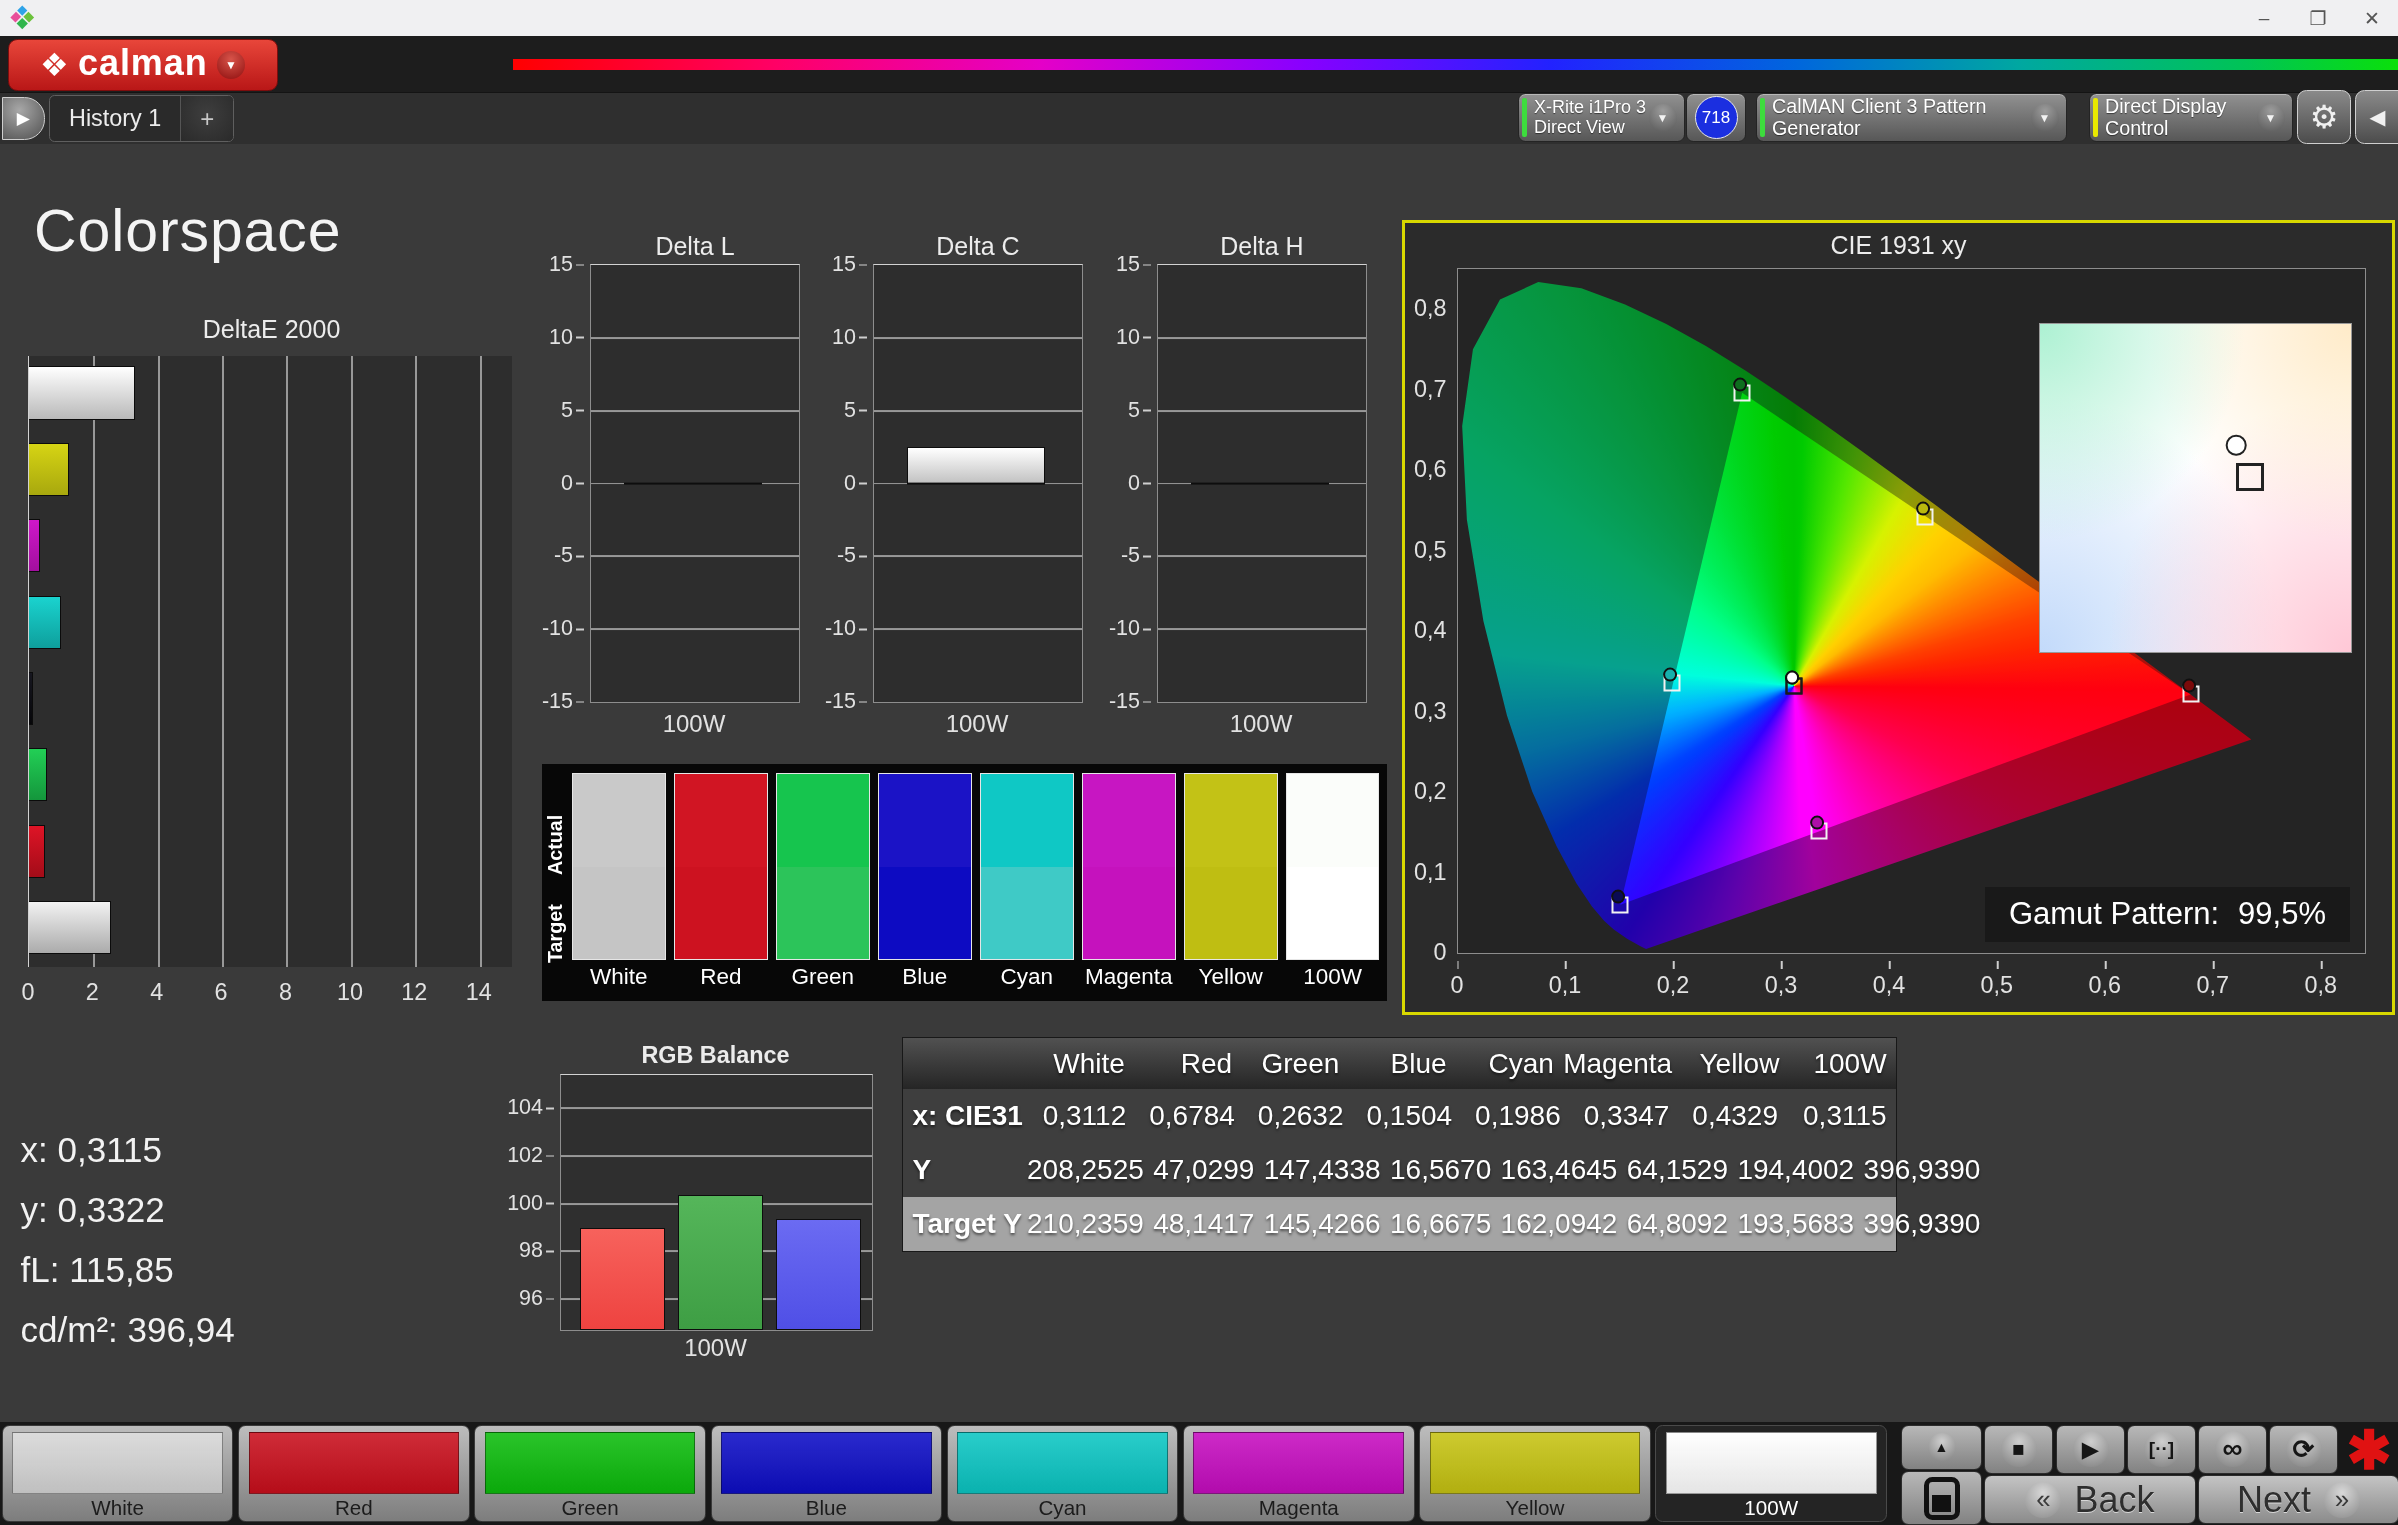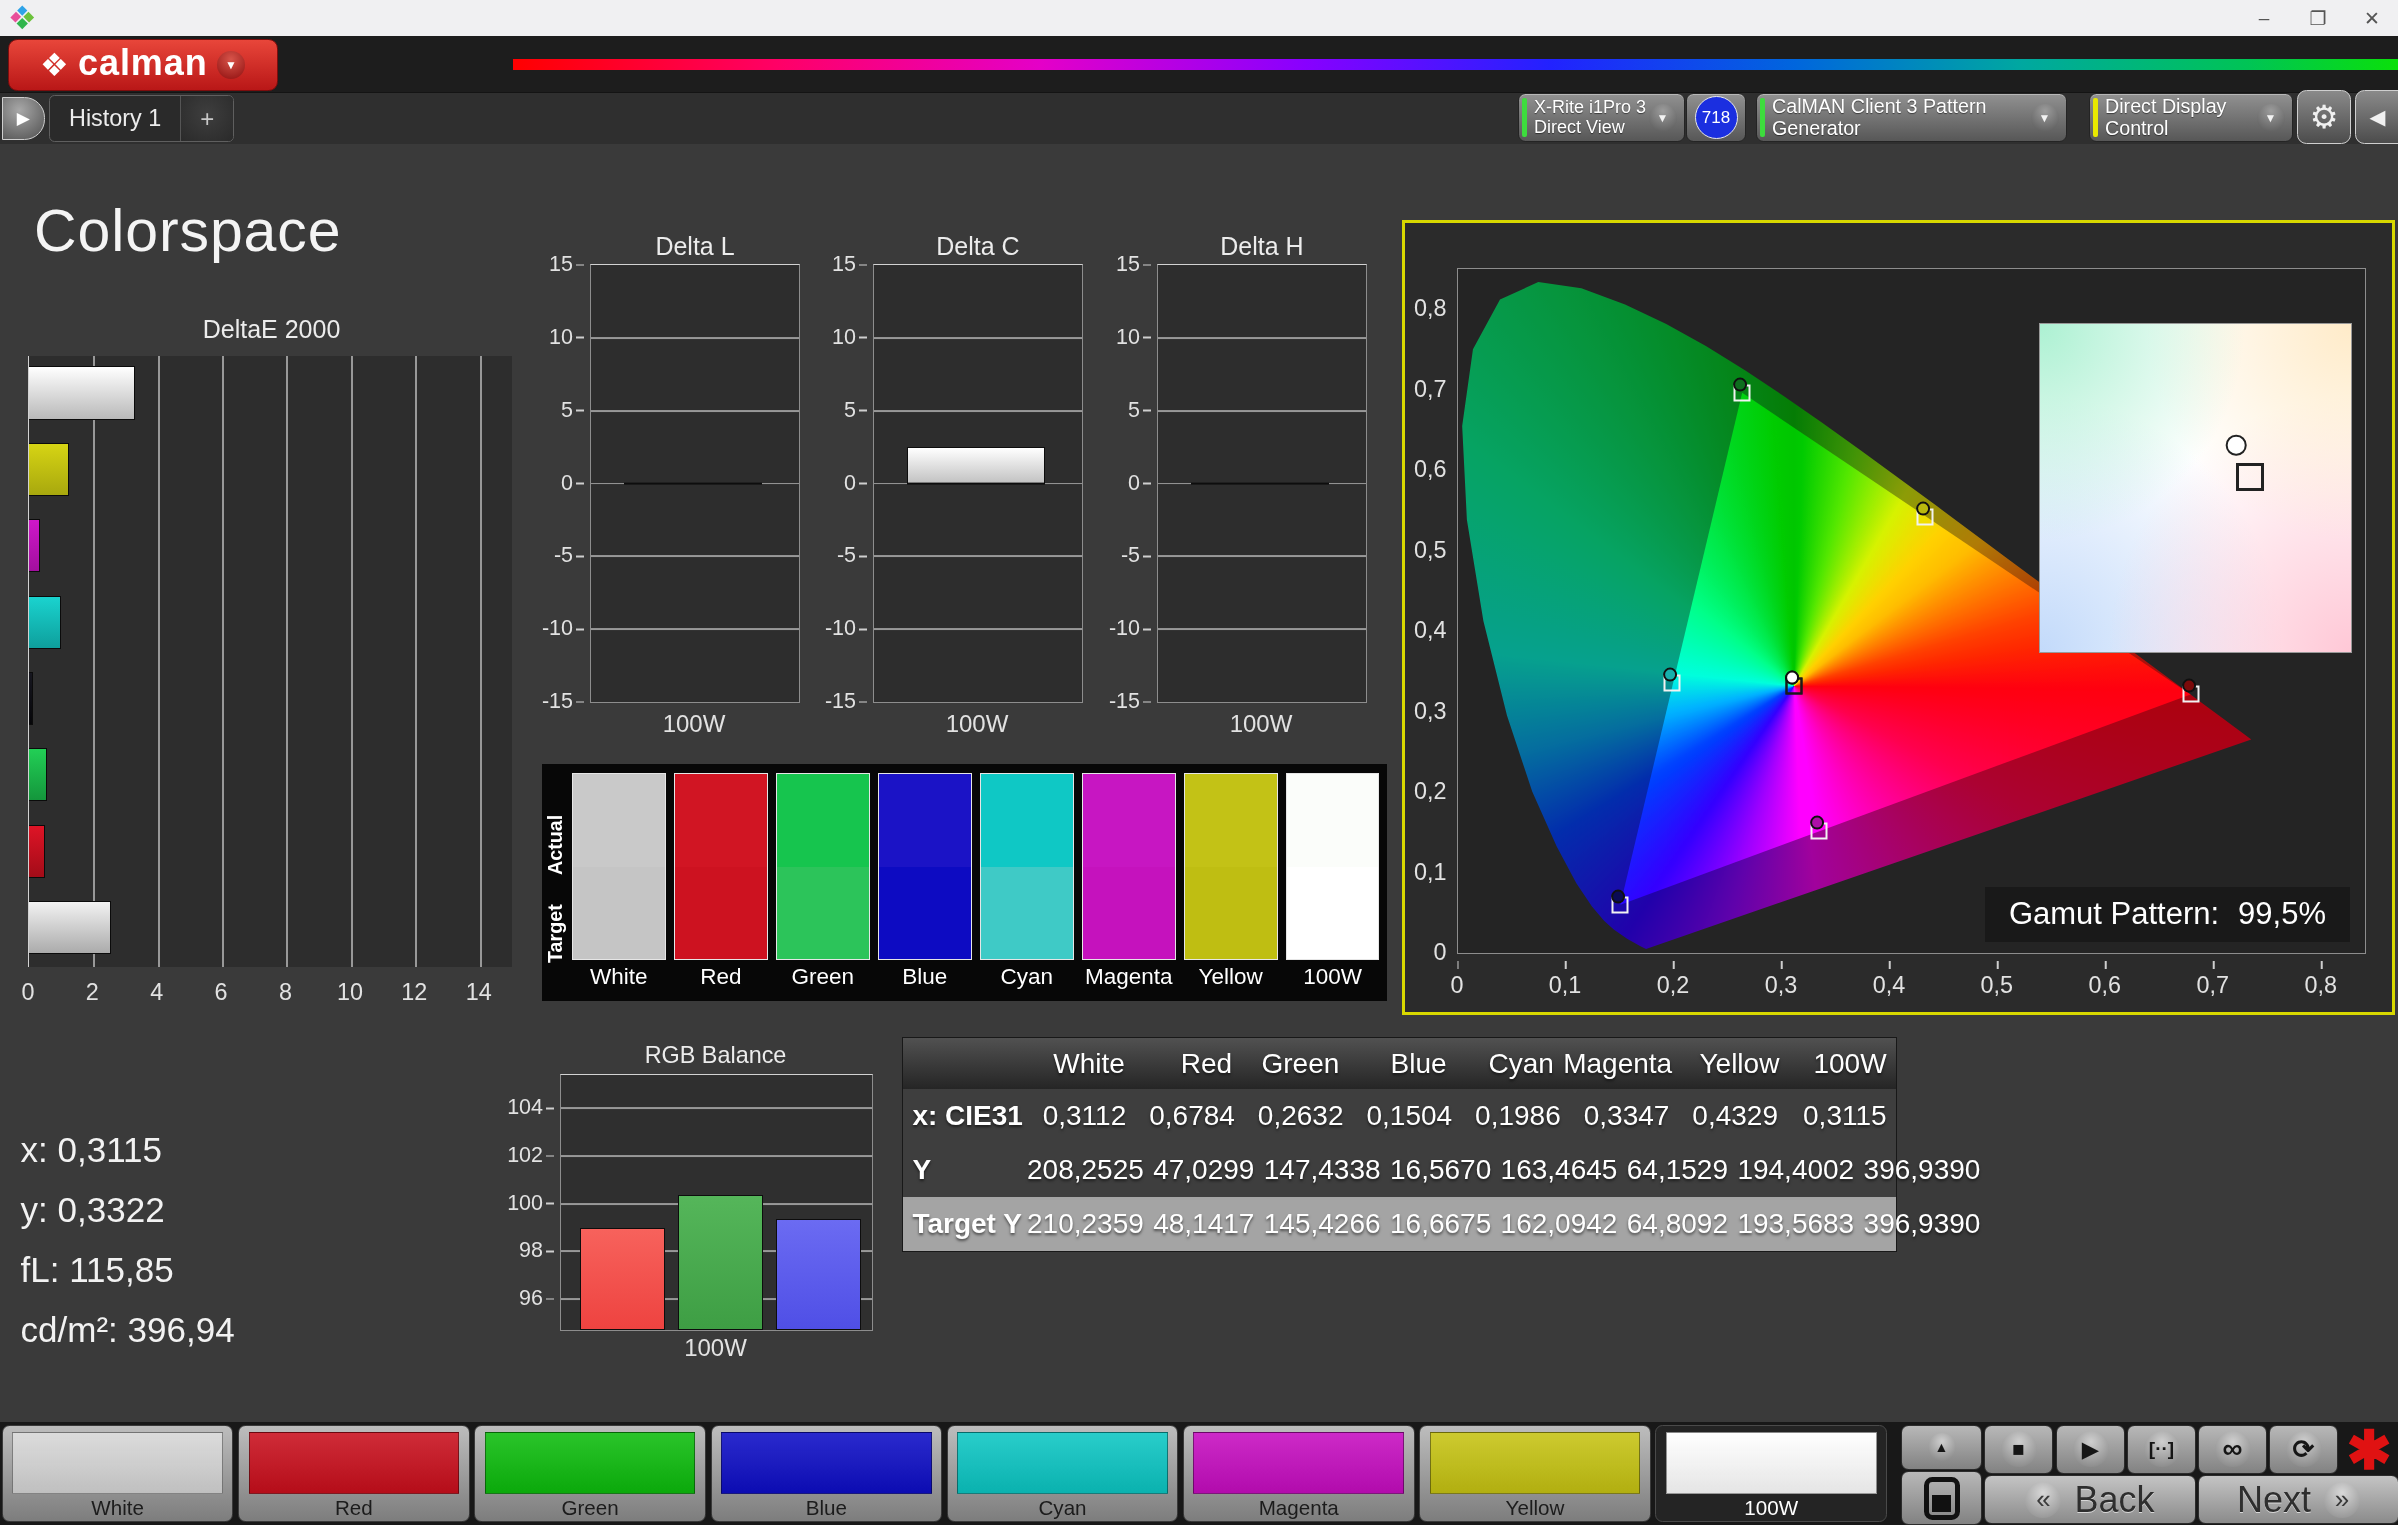--- a/index.html
+++ b/index.html
@@ -337,20 +337,21 @@
         <div class="tile-label">Green</div>
         <div class="tile-label">Blue</div>
         <div class="tile-label">Cyan</div>
         <div class="tile-label">Magenta</div>
         <div class="tile-label">Yellow</div>
         <div class="tile-label">100W</div>
       </div>
   </div>
 
   <div class="cie-panel">
+    <div class="chart-title" style="left:0;top:7.5px;width:100%;">CIE 1931 xy</div>
     <div class="cie-plot">
       <div class="cie-fill dim" style="clip-path: polygon(20.73% 99.41%, 20.12% 99%, 18.64% 97.92%, 17.14% 96.51%, 16.13% 95.31%, 14.77% 93.2%, 13.05% 89.79%, 10.87% 84.39%, 8.18% 76.39%, 5.4% 65.29%, 2.8% 51.45%, 0.98% 36.66%, 0.46% 22.96%, 1.65% 11.74%, 4.63% 4.47%, 8.85% 1.91%, 13.6% 2.8%, 18.42% 5.19%, 22.96% 8.05%, 27.33% 11.26%, 31.64% 14.79%, 35.9% 18.55%, 40.15% 22.48%, 44.42% 26.53%, 52.87% 34.74%, 61.01% 42.75%, 68.48% 50.09%, 74.64% 56.18%, 79.26% 60.71%, 82.32% 63.73%, 84.27% 65.65%, 85.6% 66.95%, 86.43% 67.76%, 87.46% 68.79%);"></div>
       <div class="cie-fill bright" style="clip-path: polygon(80.76% 62.2%, 31.33% 18.11%, 17.9% 92.94%);"></div>
       <div class="cie-inset">
         <span class="inset-circle" style="left: 63%; top: 37%;"></span>
         <span class="inset-square" style="left: 67.5%; top: 46.5%;"></span>
       </div>
       <div class="coverage">
         <span>Gamut Pattern:</span>
         <span>99,5%</span>
@@ -395,21 +396,21 @@
         <div class="cie-xtick" style="left: 95.2381%; top: 11.2px;">0,8</div>
       </div>
   </div>
 
   <div class="reading-line" style="top:1130px;">x: 0,3115</div>
   <div class="reading-line" style="top:1190px;">y: 0,3322</div>
   <div class="reading-line" style="top:1250px;">fL: 115,85</div>
   <div class="reading-line" style="top:1310px;">cd/m²: 396,94</div>
 
   <div style="position:absolute;left:506px;top:1042px;width:377px;height:323px;">
-    <div class="chart-title" style="left:54px;top:0;width:311px;font-size:23.4px;">RGB Balance</div>
+    <div class="chart-title" style="left:54px;top:0;width:311px;font-size:23.4px;font-weight:bold;">RGB Balance</div>
     <div class="plot dplot" style="left:54px;top:32px;width:311px;height:255px;background:#2f2f2f;">
         <div class="hgrid" style="top: 87.8505%;"></div>
         <div class="hgrid" style="top: 69.1589%;"></div>
         <div class="hgrid" style="top: 50.4673%;"></div>
         <div class="hgrid" style="top: 31.7757%;"></div>
         <div class="hgrid" style="top: 13.0841%;"></div>
         <div class="vbar" style="left: 6%; width: 27.5%; top: 59.8131%; bottom: 0px; background: linear-gradient(rgb(247, 98, 92), rgb(238, 67, 64));"></div>
         <div class="vbar" style="left: 37.5%; width: 27.5%; top: 47.1963%; bottom: 0px; background: linear-gradient(rgb(85, 182, 90), rgb(62, 158, 68));"></div>
         <div class="vbar" style="left: 69%; width: 27.5%; top: 56.5421%; bottom: 0px; background: linear-gradient(rgb(107, 107, 242), rgb(79, 79, 230));"></div>
       </div>

